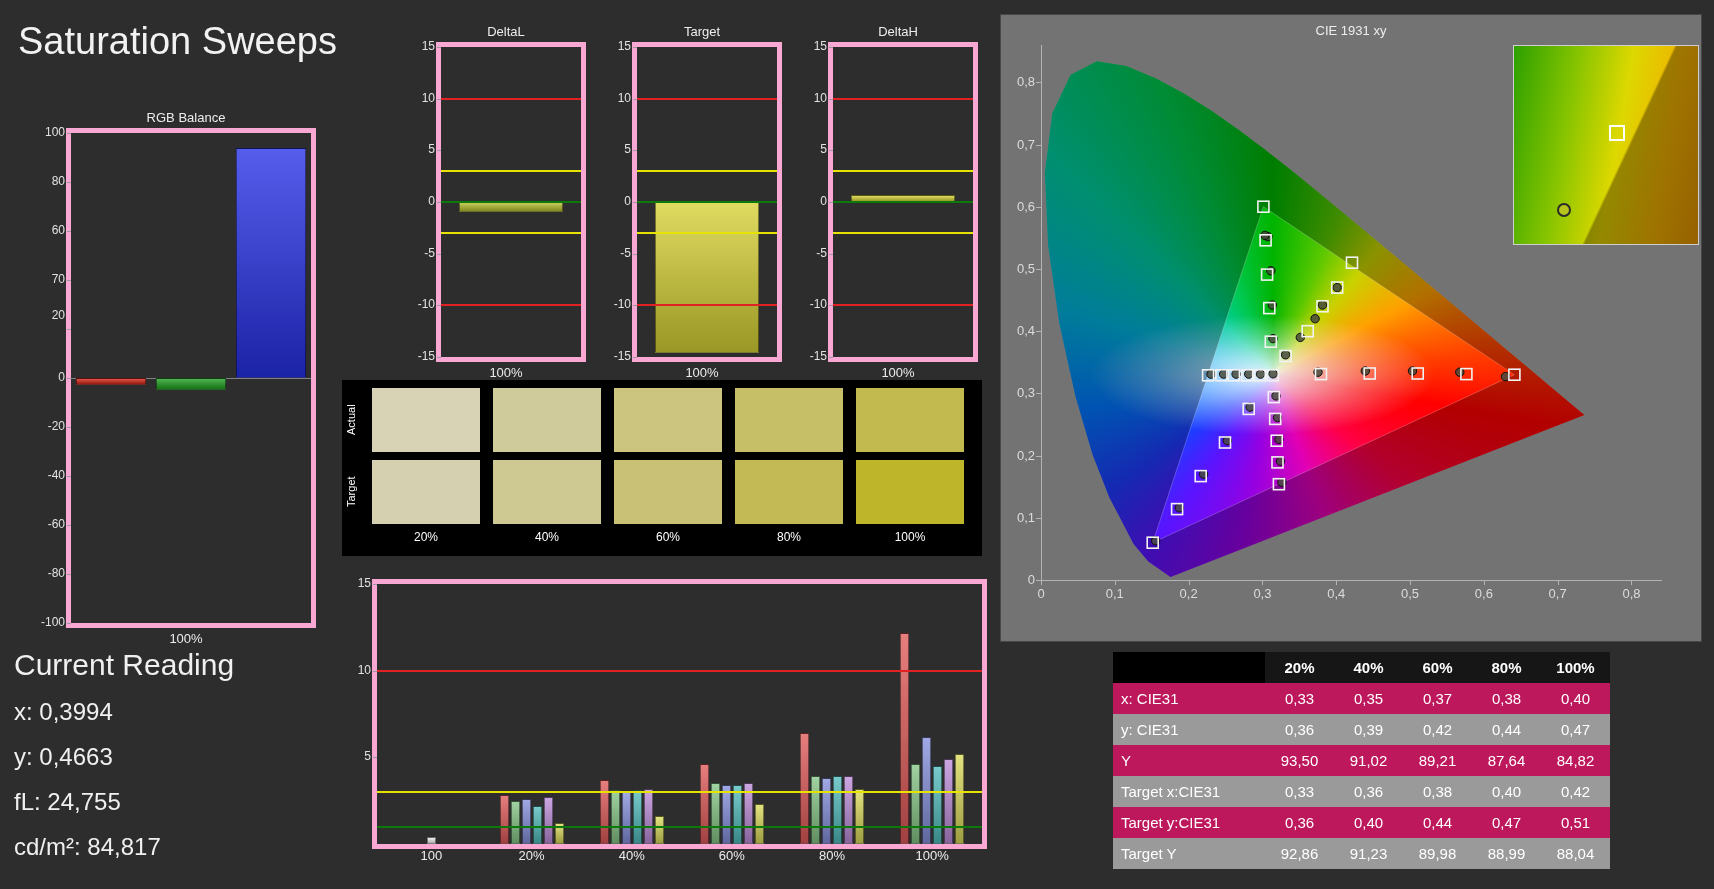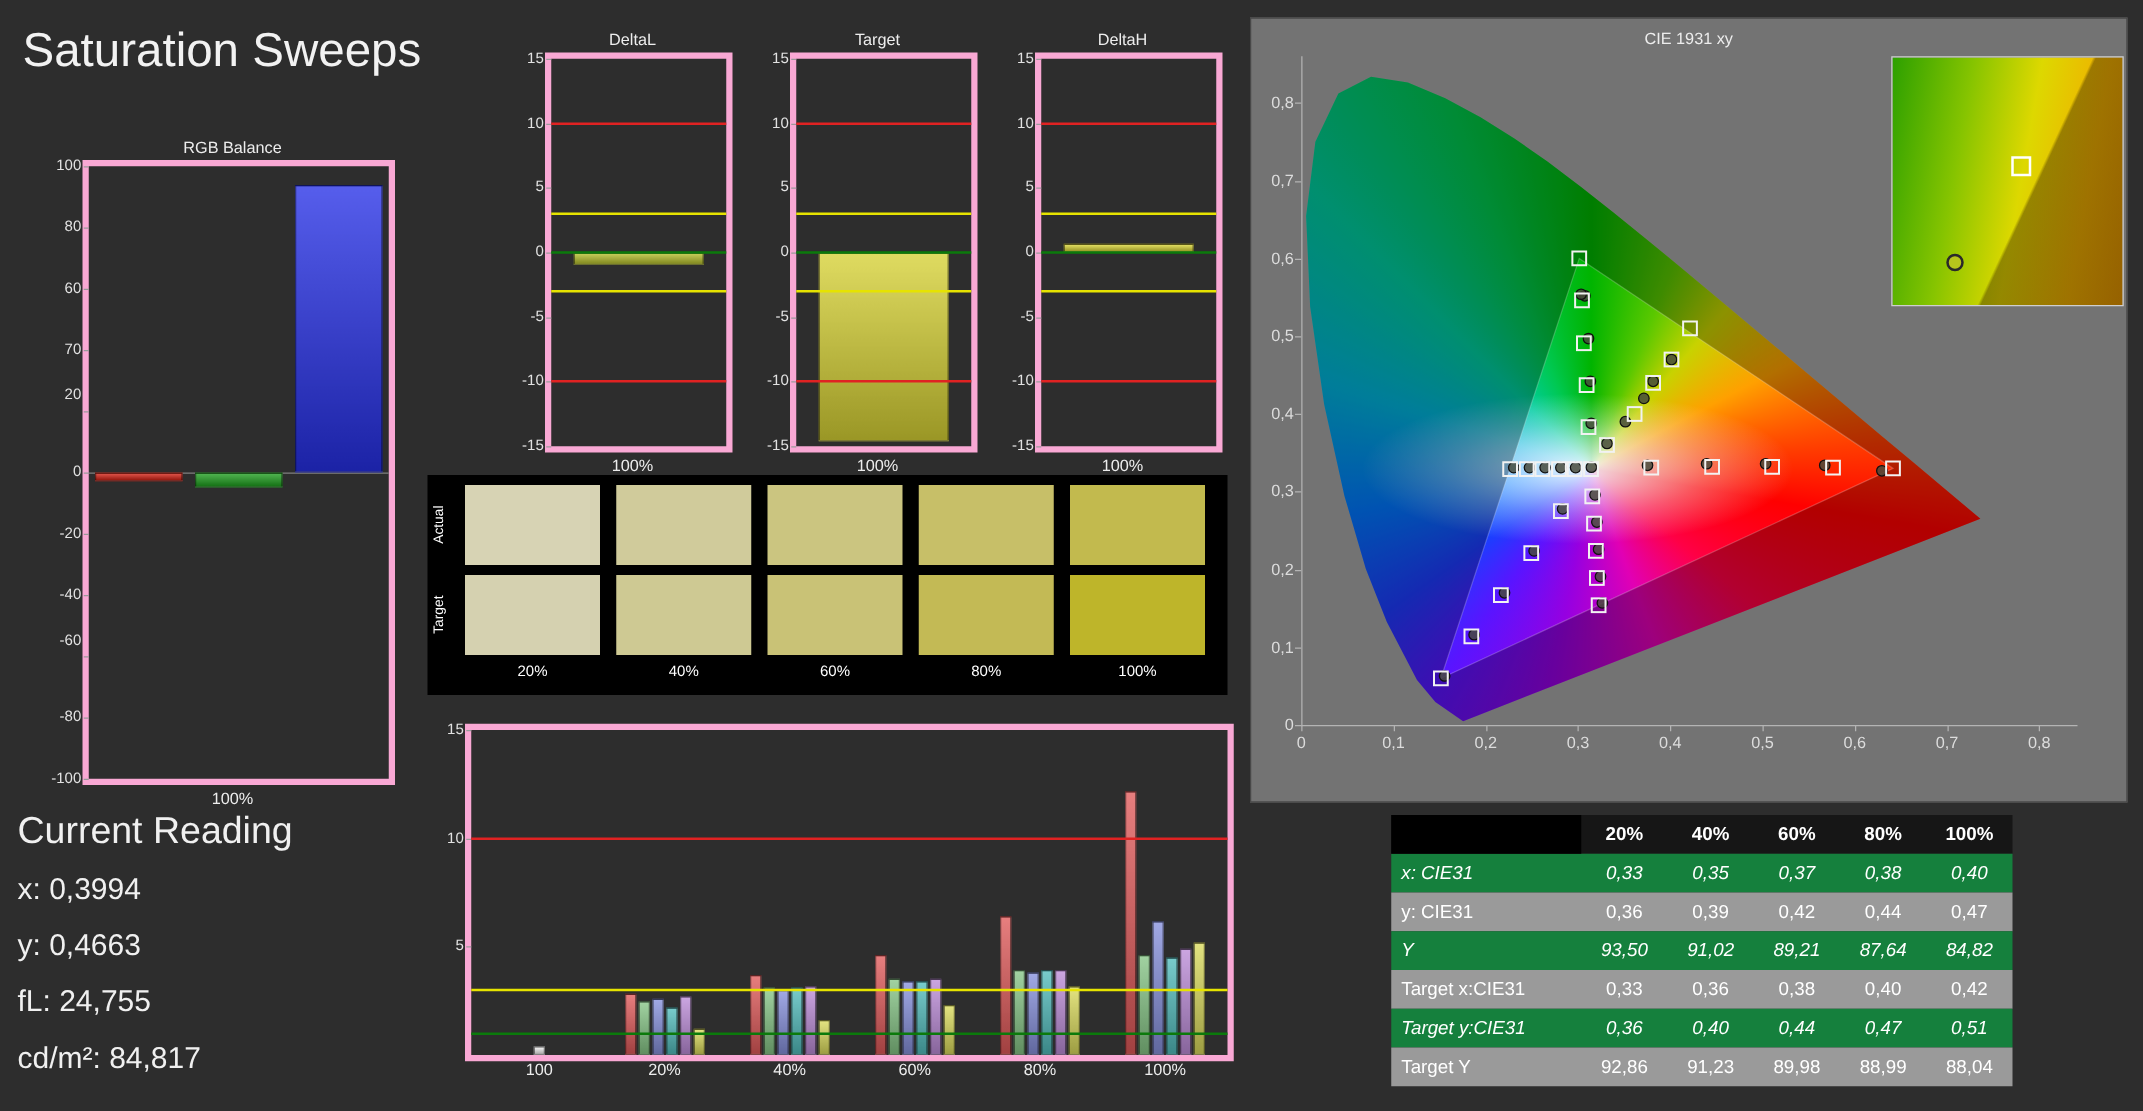--- a/index.html
+++ b/index.html
@@ -71,21 +71,21 @@
       linear-gradient(100deg, #2da000 0%, #86c400 30%, #ddd800 55%, #f0b000 80%, #e09000 100%);}
   #inset-square{position:absolute;width:12px;height:12px;border:2px solid #fff;transform:translate(-50%,-50%);}
   #inset-circle{position:absolute;width:10px;height:10px;border-radius:50%;background:#b6c41c;border:2px solid #2a2a2a;transform:translate(-50%,-50%);}
 
   
   #cie-table{position:absolute;left:1113px;top:652px;width:497px;font-size:15px;color:#fff;}
   .t-row{display:grid;grid-template-columns:152px repeat(5,69px);height:31px;align-items:center;}
   .t-head{background:#161616;font-weight:bold;}
   .t-head .t-cell{text-align:center;}
   .t-corner{background:#000;height:100%;}
-  .t-row.dark{background:#15803d;font-style:italic;} .t-row.gray{background:#9a9a9a;}
+  .t-row.dark{background:#be185d;} .t-row.gray{background:#9a9a9a;}
   .t-label{padding-left:8px;text-align:left;}
   .t-val{text-align:center;}
 </style>
 </head>
 <body>
 
 <div class="page">
 
   <h1 id="page-title">Saturation Sweeps</h1>
 
@@ -101,21 +101,21 @@
         <div class="ytick" style="top: 139px;">70</div>
         <div class="ytickmark" style="top: 147px;"></div>
         <div class="ytick" style="top: 175px;">20</div>
         <div class="ytickmark" style="top: 196px;"></div>
         <div class="ytick" style="top: 237px;">0</div>
         <div class="ytickmark" style="top: 245px;"></div>
         <div class="ytick" style="top: 286px;">-20</div>
         <div class="ytickmark" style="top: 294px;"></div>
         <div class="ytick" style="top: 335px;">-40</div>
         <div class="ytickmark" style="top: 343px;"></div>
-        <div class="ytick" style="top: 372px;">-60</div>
+        <div class="ytick" style="top: 384px;">-60</div>
         <div class="ytickmark" style="top: 392px;"></div>
         <div class="ytick" style="top: 433px;">-80</div>
         <div class="ytickmark" style="top: 441px;"></div>
         <div class="ytick" style="top: 482px;">-100</div>
         <div class="ytickmark" style="top: 490px;"></div>
         <div class="hline" style="top: 245px; height: 1px; background: rgb(128, 128, 128);"></div>
         <div class="rgbbar" style="left: 5px; width: 70px; top: 245px; height: 7.35px; background-color: rgb(212, 35, 22);"></div>
         <div class="rgbbar" style="left: 85px; width: 70px; top: 245px; height: 12.25px; background-color: rgb(30, 158, 30);"></div>
         <div class="rgbbar" style="left: 165px; width: 70px; top: 14.7px; height: 230.3px; background-color: rgb(38, 48, 230);"></div>
       </div>

